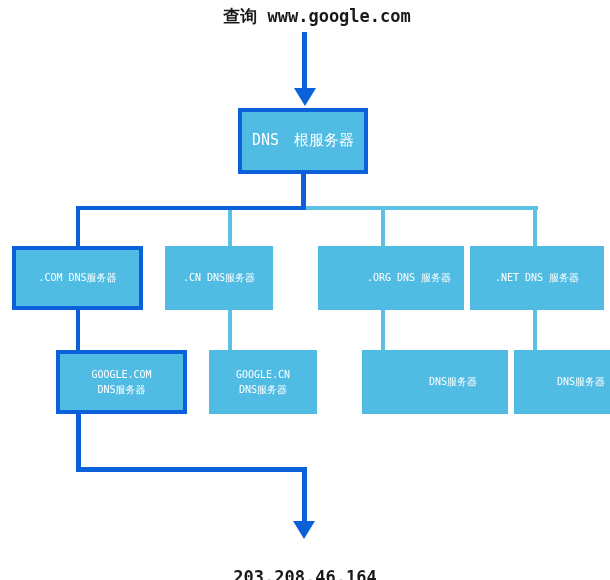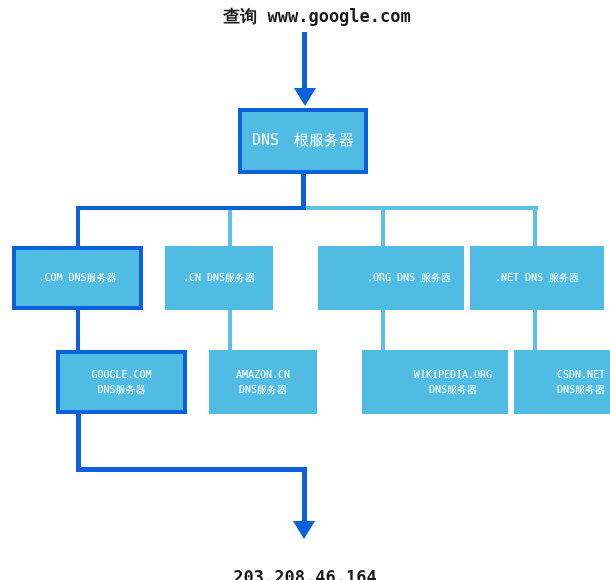--- a/index.html
+++ b/index.html
@@ -95,29 +95,27 @@
   <div class="line dark" style="left:76px;  top:310px; width:4px; height:40px;"></div>
   <div class="line light" style="left:228px; top:310px; width:4px; height:40px;"></div>
   <div class="line light" style="left:381px; top:310px; width:4px; height:40px;"></div>
   <div class="line light" style="left:533px; top:310px; width:4px; height:40px;"></div>
 
   <div class="node highlight row2 c1">
     <div>GOOGLE.COM</div>
     <div>DNS服务器</div>
   </div>
   <div class="node row2 c2">
-    <div>AMAZON.CN</div>
+    <div>GOOGLE.CN</div>
     <div>DNS服务器</div>
   </div>
   <div class="node row2 c3">
-    <div>WIKIPEDIA.ORG</div>
     <div>DNS服务器</div>
   </div>
   <div class="node row2 c4">
-    <div>CSDN.NET</div>
     <div>DNS服务器</div>
   </div>
 
   <div class="line dark" style="left:76px; top:414px; width:5px; height:57px;"></div>
   <div class="line dark" style="left:76px; top:467px; width:231px; height:5px;"></div>
   <div class="line dark" style="left:302px; top:467px; width:5px; height:55px;"></div>
   <div class="arrowhead" style="left:293px; top:521px;"></div>
 
   <div class="plainlabel" style="top: 546px; margin-top: 21px;">203.208.46.164</div>
 

